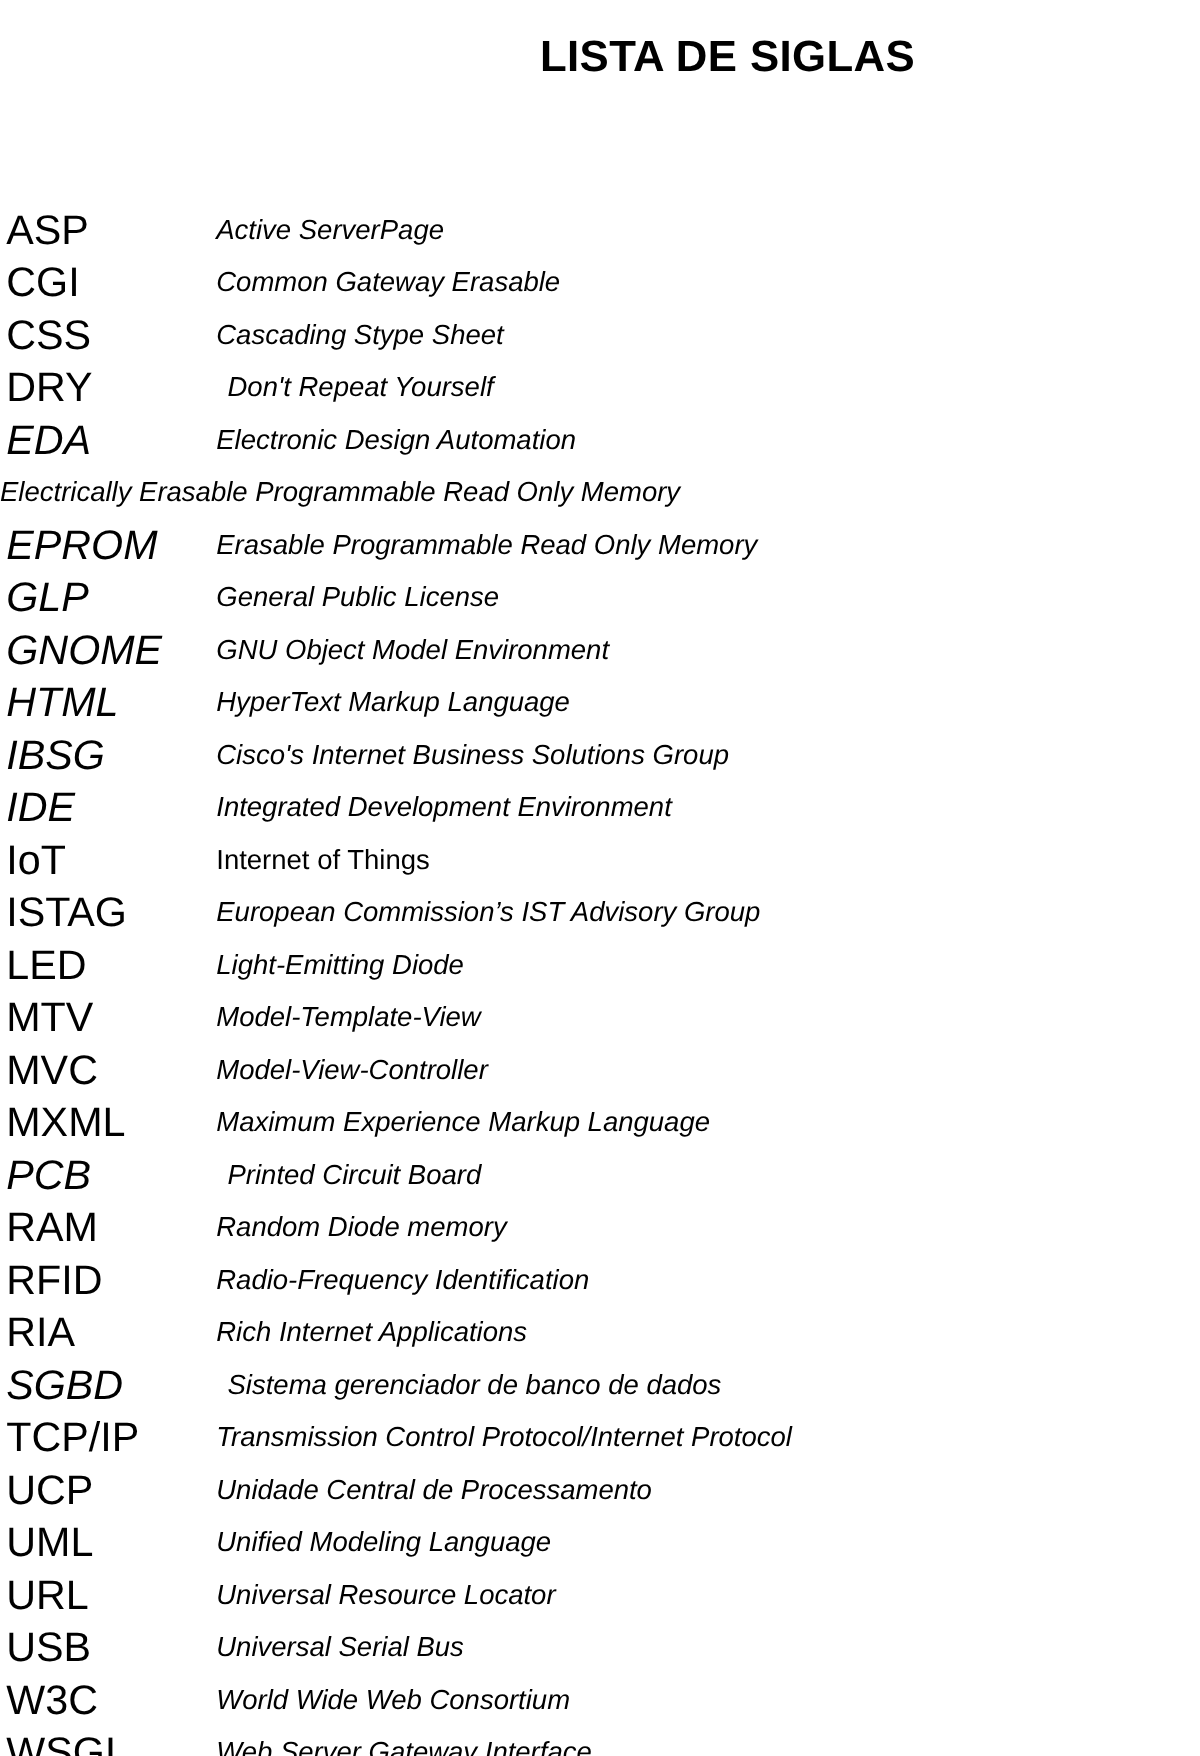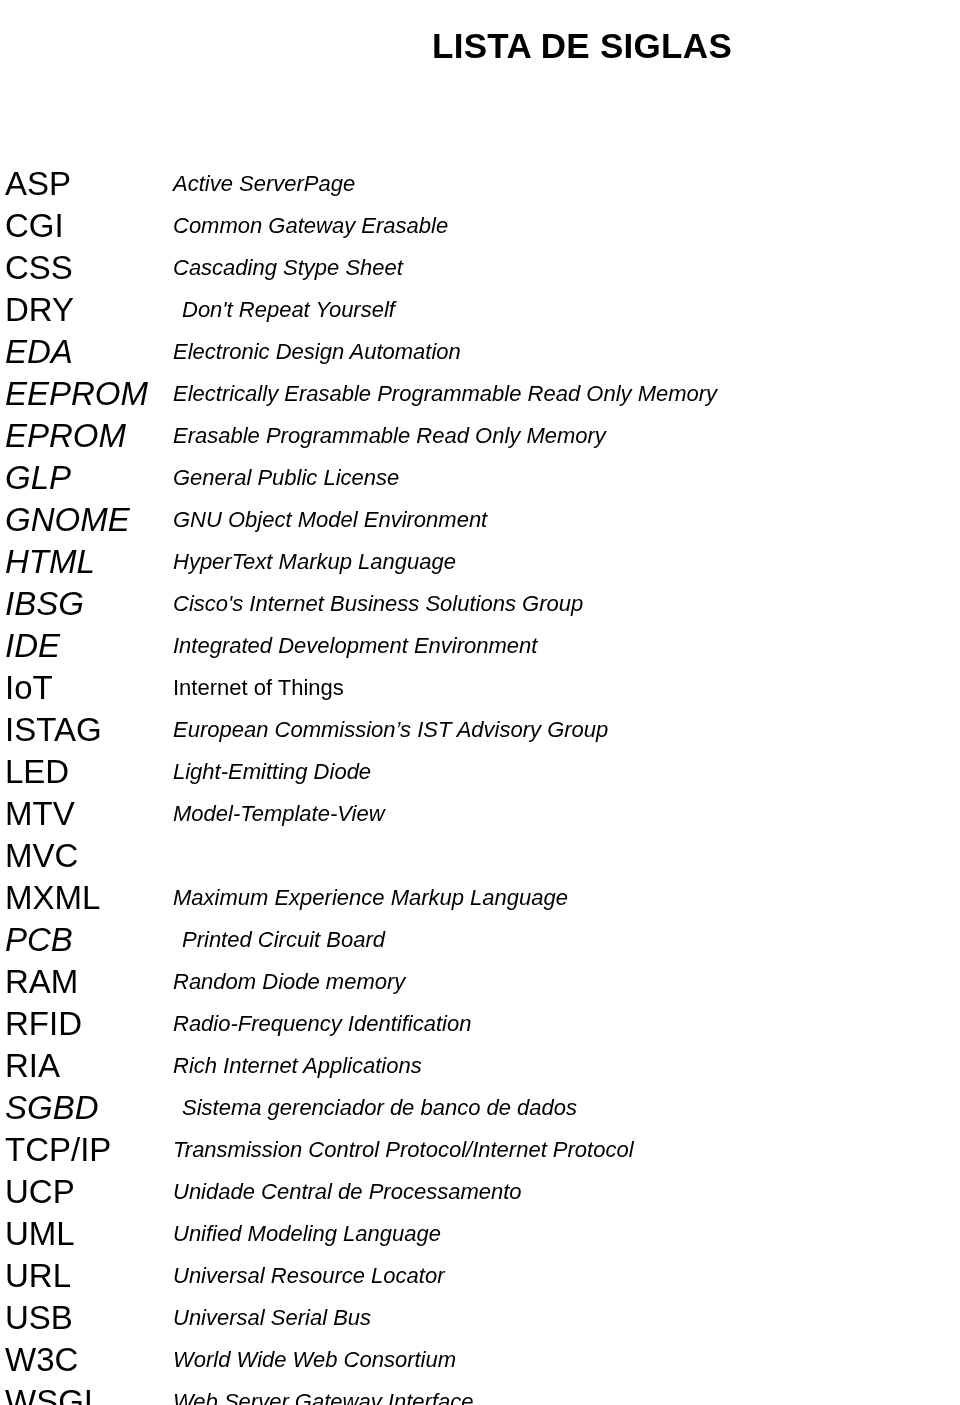--- a/index.html
+++ b/index.html
@@ -94,21 +94,20 @@
       </div>
       <div class="row">
         <div class="acronym upright">DRY</div>
         <div class="definition indent">Don't Repeat Yourself</div>
       </div>
       <div class="row">
         <div class="acronym">EDA</div>
         <div class="definition">Electronic Design Automation</div>
       </div>
       <div class="row">
-        <div class="acronym">EEPROM</div>
         <div class="definition">Electrically Erasable Programmable Read Only Memory</div>
       </div>
       <div class="row">
         <div class="acronym">EPROM</div>
         <div class="definition">Erasable Programmable Read Only Memory</div>
       </div>
       <div class="row">
         <div class="acronym">GLP</div>
         <div class="definition">General Public License</div>
       </div>
@@ -139,20 +138,21 @@
       <div class="row">
         <div class="acronym upright">LED</div>
         <div class="definition">Light-Emitting Diode</div>
       </div>
       <div class="row">
         <div class="acronym upright">MTV</div>
         <div class="definition">Model-Template-View</div>
       </div>
       <div class="row">
         <div class="acronym upright">MVC</div>
+        <div class="definition">Model-View-Controller</div>
       </div>
       <div class="row">
         <div class="acronym upright">MXML</div>
         <div class="definition">Maximum Experience Markup Language</div>
       </div>
       <div class="row">
         <div class="acronym">PCB</div>
         <div class="definition indent">Printed Circuit Board</div>
       </div>
       <div class="row">

